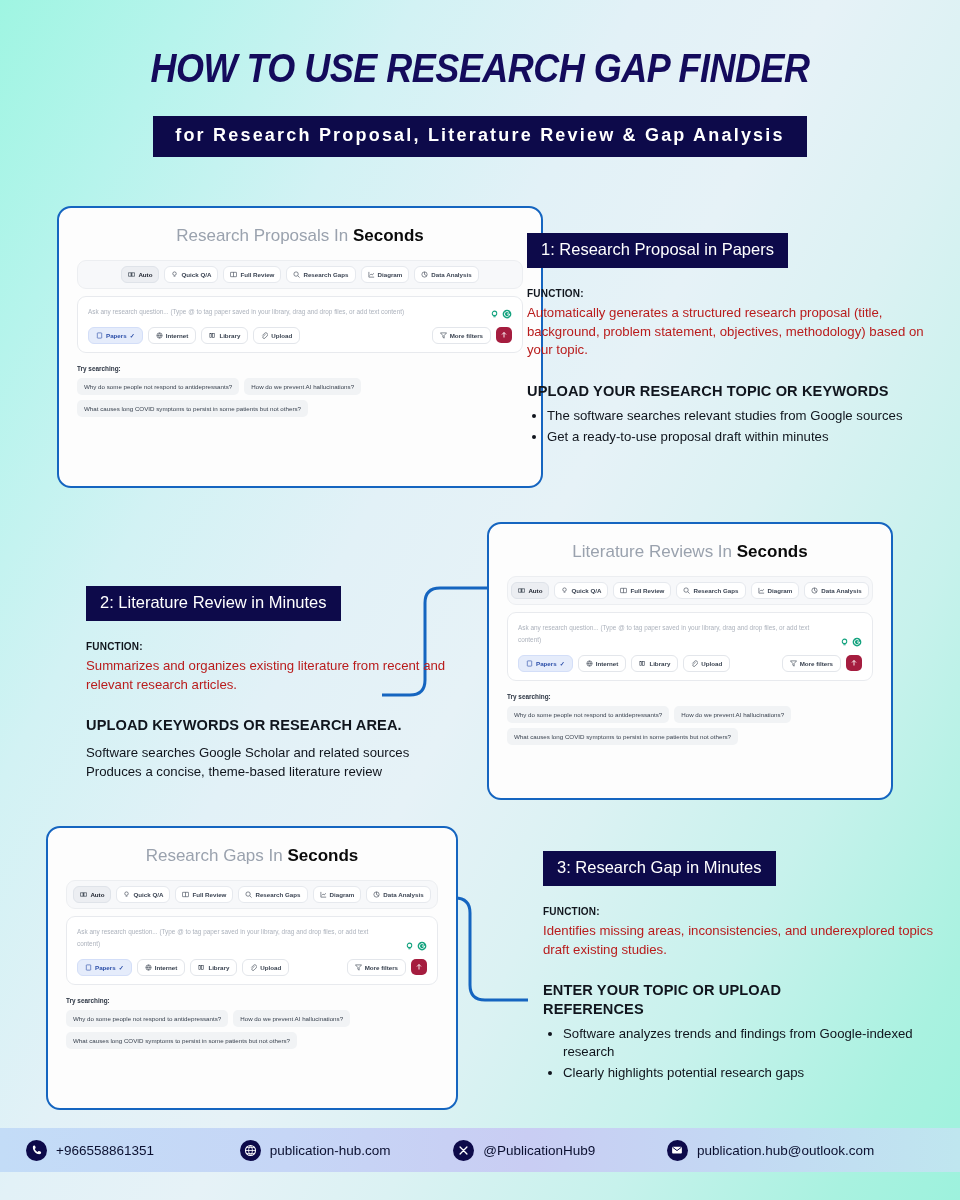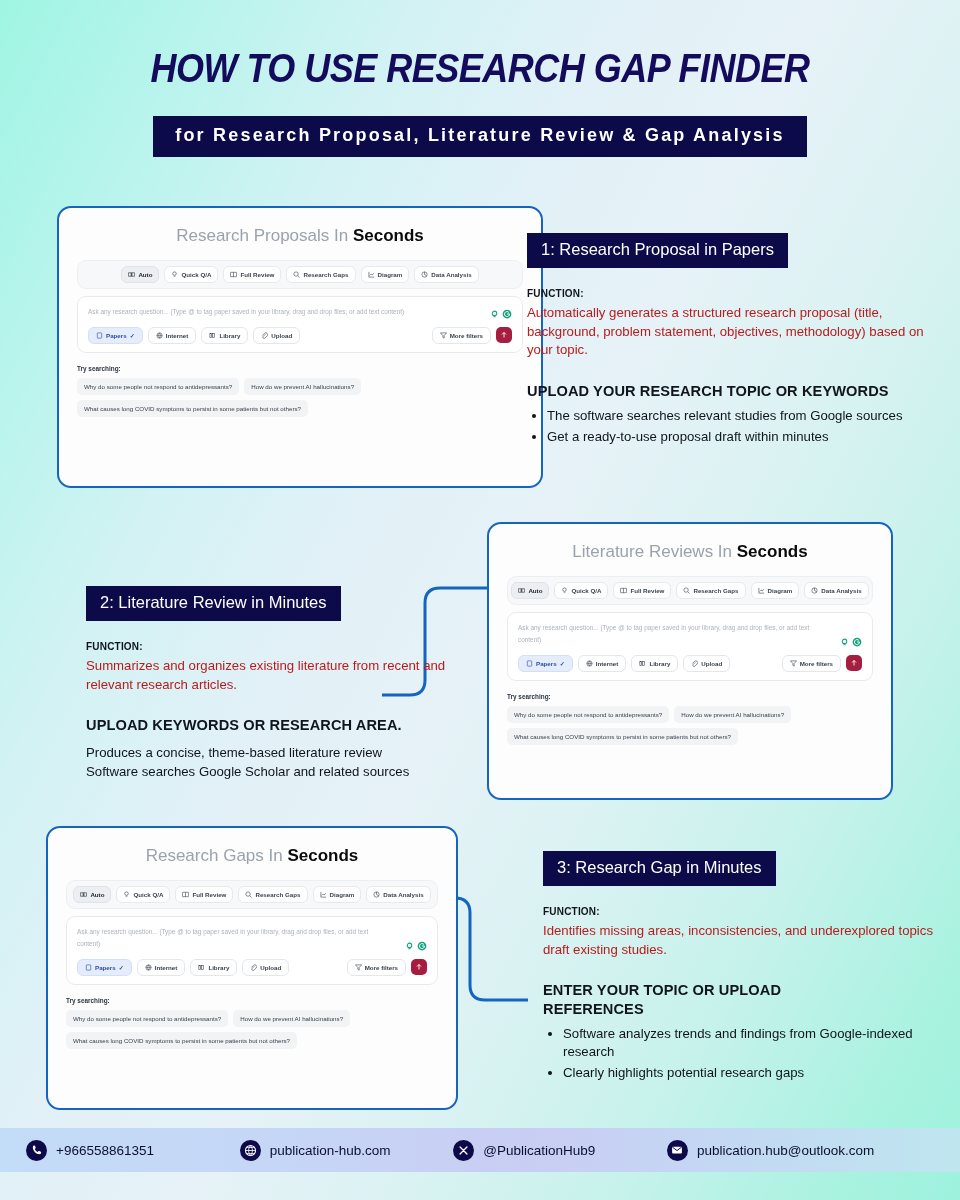--- a/index.html
+++ b/index.html
@@ -316,22 +316,22 @@
     <li>Get a ready-to-use proposal draft within minutes</li>
   </ul>
 </div>
 
 <div class="txt" style="left:58px; top:586px; width:400px;margin-left:28px;">
   <div class="step-badge">2: Literature Review in Minutes</div>
   <div class="fn-head">FUNCTION:</div>
   <div class="fn-body">Summarizes and organizes existing literature from recent and relevant research articles.</div>
   <div class="sub-head">UPLOAD KEYWORDS OR RESEARCH AREA.</div>
   <div class="plain-lines">
+    <div>Software searches Google Scholar and related sources</div>
     <div>Produces a concise, theme-based literature review</div>
-    <div>Software searches Google Scholar and related sources</div>
   </div>
 </div>
 
 <div class="card" style="left:487px; top:522px; width:406px; height:278px;">
   <div class="card-title">
     <span>Literature Reviews In</span>
     <b>Seconds</b>
   </div>
   <div class="card-inner">
     <div class="pillbar">

